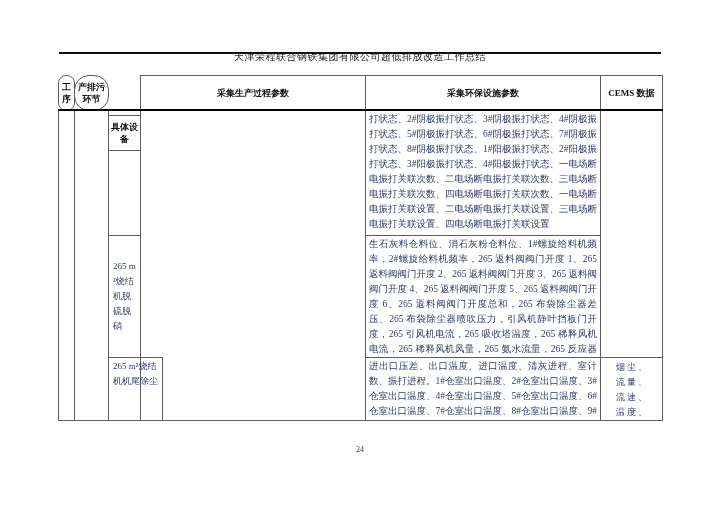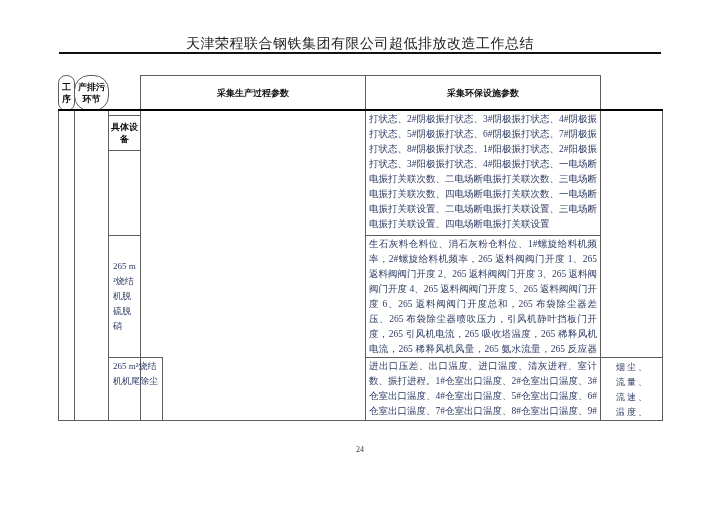--- a/index.html
+++ b/index.html
@@ -2,22 +2,22 @@
 <html><head>
 <meta charset="utf-8">
 <style>
   html,body{margin:0;padding:0;}
   body{
     width:720px;height:509px;background:#ffffff;position:relative;overflow:hidden;
     font-family:"Liberation Serif","DejaVu Serif",serif;
     -webkit-font-smoothing:antialiased;
   }
   .doc-title{
-    position:absolute;top:35px;left:0;width:720px;text-align:center;
-    font-size:14px;color:#1c1c1c;letter-spacing:0.5px;
+    position:absolute;top:50px;left:0;width:720px;text-align:center;
+    font-size:10px;color:#1c1c1c;letter-spacing:0.5px;
   }
   .title-rule{
     position:absolute;top:52px;left:59px;width:602px;height:2px;background:#111;
   }
   .doc-table{
     position:absolute;left:58px;top:75px;width:605px;height:346px;
   }
   .cell{
     position:absolute;box-sizing:border-box;border:1px solid #5e5e5e;
     overflow:hidden;
@@ -54,20 +54,21 @@
 <div class="doc-title">天津荣程联合钢铁集团有限公司超低排放改造工作总结</div>
 <div class="title-rule"></div>
 
 <div class="doc-table">
 
   <div class="cell hcell" style="left:0;top:0;width:17px;height:36px;border-radius:8px;">工序</div>
   <div class="cell hcell" style="left:16px;top:0;width:35px;height:36px;border-radius:15px;">产排污环节</div>
   <div class="cell hcell" style="left:50px;top:0;width:33px;height:36px;margin-top:40px;">具体设备</div>
   <div class="cell hcell" style="left:307px;top:0;width:236px;height:36px;">采集环保设施参数</div>
   <div class="cell hcell" style="left:82px;top:0;width:226px;height:36px;">采集生产过程参数</div>
+  <div class="cell hcell" style="left:542px;top:0;width:63px;height:36px;">CEMS 数据</div>
 
   <div class="cell" style="left:0;top:35px;width:17px;height:311px;"></div>
   <div class="cell" style="left:16px;top:35px;width:35px;height:311px;"></div>
   <div class="cell" style="left:82px;top:35px;width:226px;height:311px;"></div>
 
   <div class="cell" style="left:50px;top:35px;width:33px;height:126px;"></div>
   <div class="cell devcell center" style="left:50px;top:160px;width:33px;height:123px;">
     <span>265 m²烧结机脱硫脱硝</span>
   </div>
   <div class="cell devcell" style="left:50px;top:282px;width:55px;height:64px;">265 m²烧结机机尾除尘</div>

